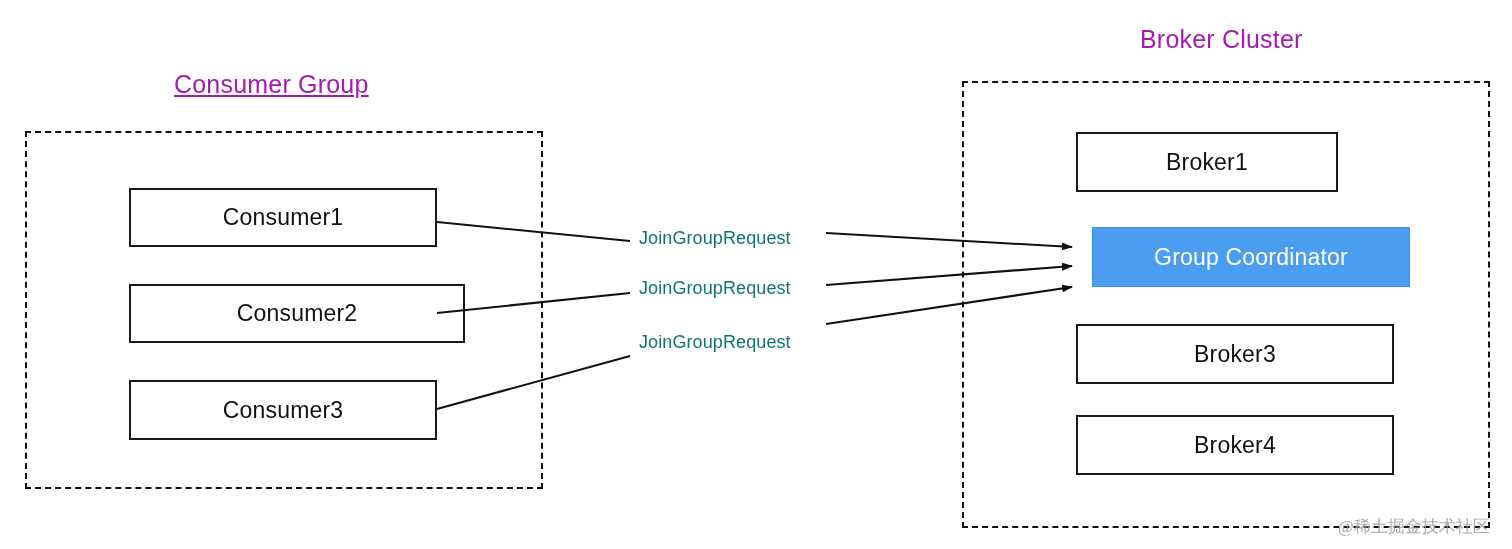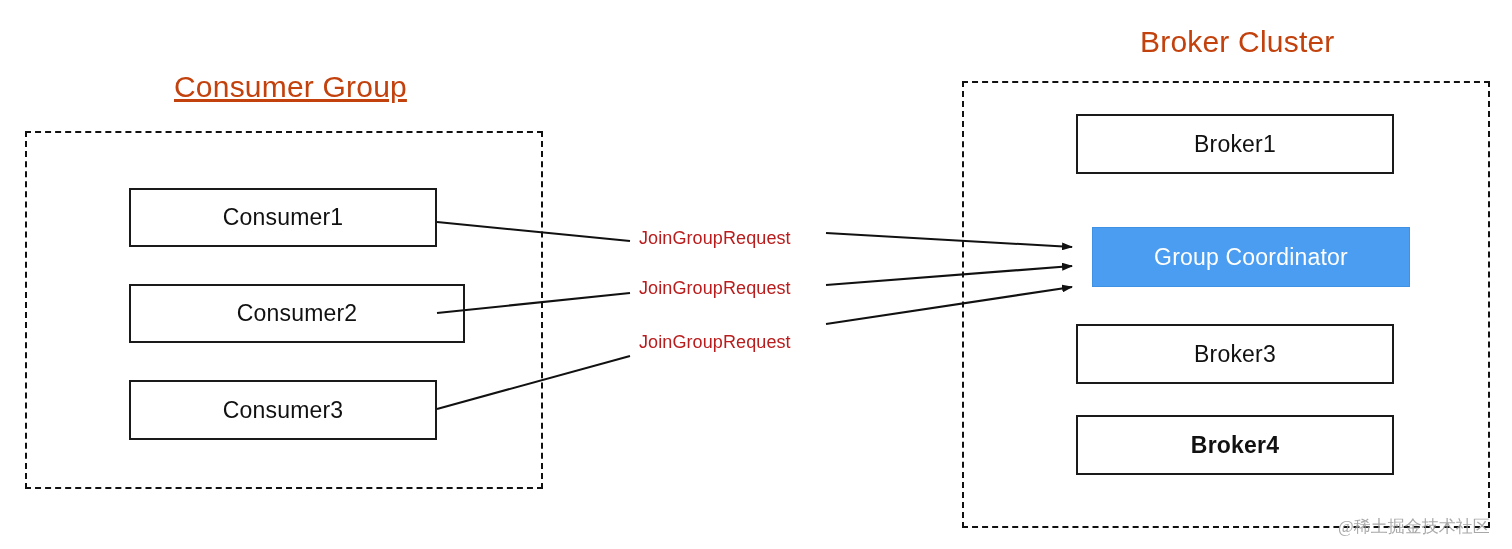--- a/index.html
+++ b/index.html
@@ -12,22 +12,22 @@
   }
   #canvas {
     position: relative;
     width: 1512px;
     height: 549px;
     background: #ffffff;
     overflow: hidden;
   }
   .title {
     position: absolute;
-    font-size: 30px;
-    color: #c2410c;
+    font-size: 25px;
+    color: #a21caf;
     letter-spacing: 0.2px;
     white-space: nowrap;
   }
   .dashed-zone {
     position: absolute;
     border: 2px dashed #111111;
     background: transparent;
     box-sizing: border-box;
   }
   .node-box {
@@ -44,21 +44,21 @@
     white-space: nowrap;
   }
   .node-box.accent {
     border: 1px solid #3f91e3;
     background: #4a9df0;
     color: #ffffff;
   }
   .edge-label {
     position: absolute;
     font-size: 18px;
-    color: #b91c1c;
+    color: #0f766e;
     white-space: nowrap;
     letter-spacing: 0.1px;
   }
   #wires {
     position: absolute;
     left: 0;
     top: 0;
     width: 1512px;
     height: 549px;
     pointer-events: none;
@@ -80,24 +80,24 @@
   <div class="title" id="title-consumer-group" style="left: 174px; top: 70px; text-decoration: underline;">Consumer Group</div>
   <div class="title" id="title-broker-cluster" style="left: 1140px; top: 25px;">Broker Cluster</div>
 
   <div class="dashed-zone" id="zone-consumer-group" style="left: 25px; top: 131px; width: 518px; height: 358px;"></div>
   <div class="dashed-zone" id="zone-broker-cluster" style="left: 962px; top: 81px; width: 528px; height: 447px;"></div>
 
   <div class="node-box" id="node-consumer1" style="left: 129px; top: 188px; width: 308px; height: 59px;">Consumer1</div>
   <div class="node-box" id="node-consumer2" style="left: 129px; top: 284px; width: 336px; height: 59px;">Consumer2</div>
   <div class="node-box" id="node-consumer3" style="left: 129px; top: 380px; width: 308px; height: 60px;">Consumer3</div>
 
-  <div class="node-box" id="node-broker1" style="left: 1076px; top: 114px; width: 318px; height: 60px;">Broker1</div>
+  <div class="node-box" id="node-broker1" style="left: 1076px; top: 132px; width: 262px; height: 60px;">Broker1</div>
   <div class="node-box accent" id="node-group-coordinator" style="left: 1076px; top: 227px; width: 318px; height: 60px; margin-left: 16px;">Group Coordinator</div>
   <div class="node-box" id="node-broker3" style="left: 1076px; top: 324px; width: 318px; height: 60px;">Broker3</div>
-  <div class="node-box" id="node-broker4" style="left: 1076px; top: 415px; width: 318px; height: 60px; font-weight: bold;">Broker4</div>
+  <div class="node-box" id="node-broker4" style="left: 1076px; top: 415px; width: 318px; height: 60px;">Broker4</div>
 
   <svg id="wires" viewBox="0 0 1512 549" xmlns="http://www.w3.org/2000/svg">
     <defs>
       <marker id="arrowhead" markerWidth="11" markerHeight="8" refX="10" refY="4" orient="auto" markerUnits="userSpaceOnUse">
         <path d="M0,0 L11,4 L0,8 z" fill="#111111"></path>
       </marker>
     </defs>
     <g id="wire-group" stroke="#111111" stroke-width="2.1" fill="none">
         <line x1="437" y1="222" x2="630" y2="241"></line>
         <line x1="826" y1="233" x2="1072" y2="247" marker-end="url(#arrowhead)"></line>

